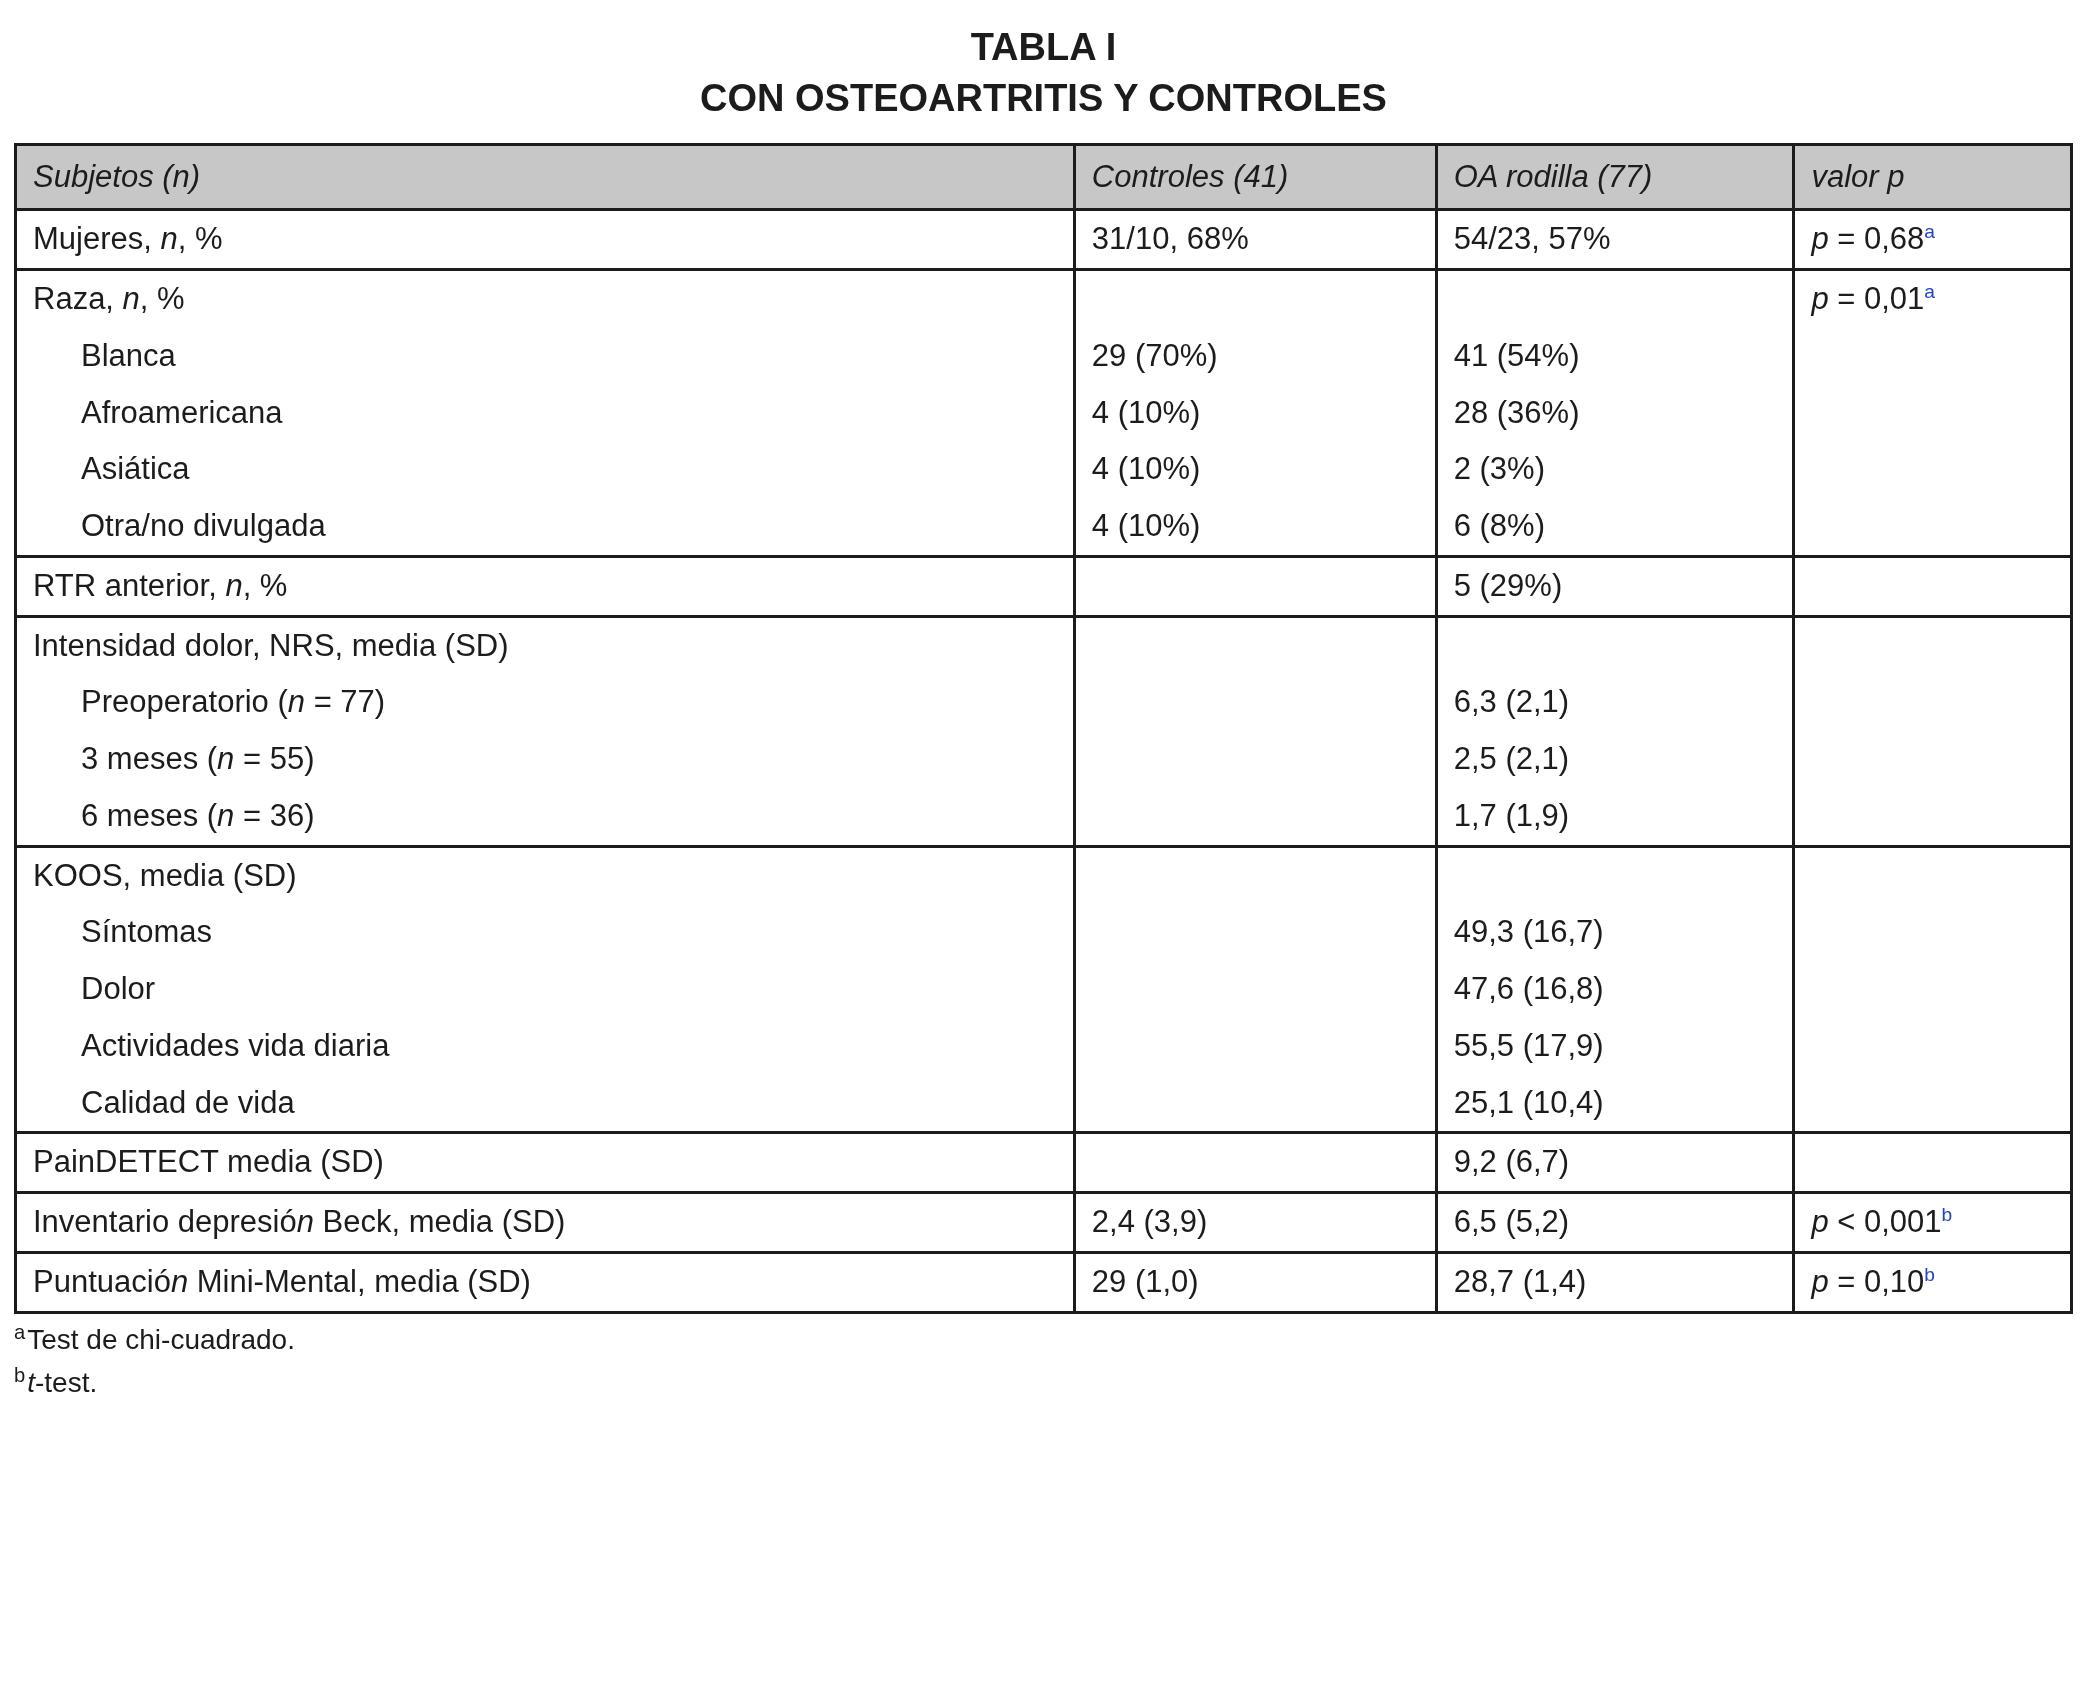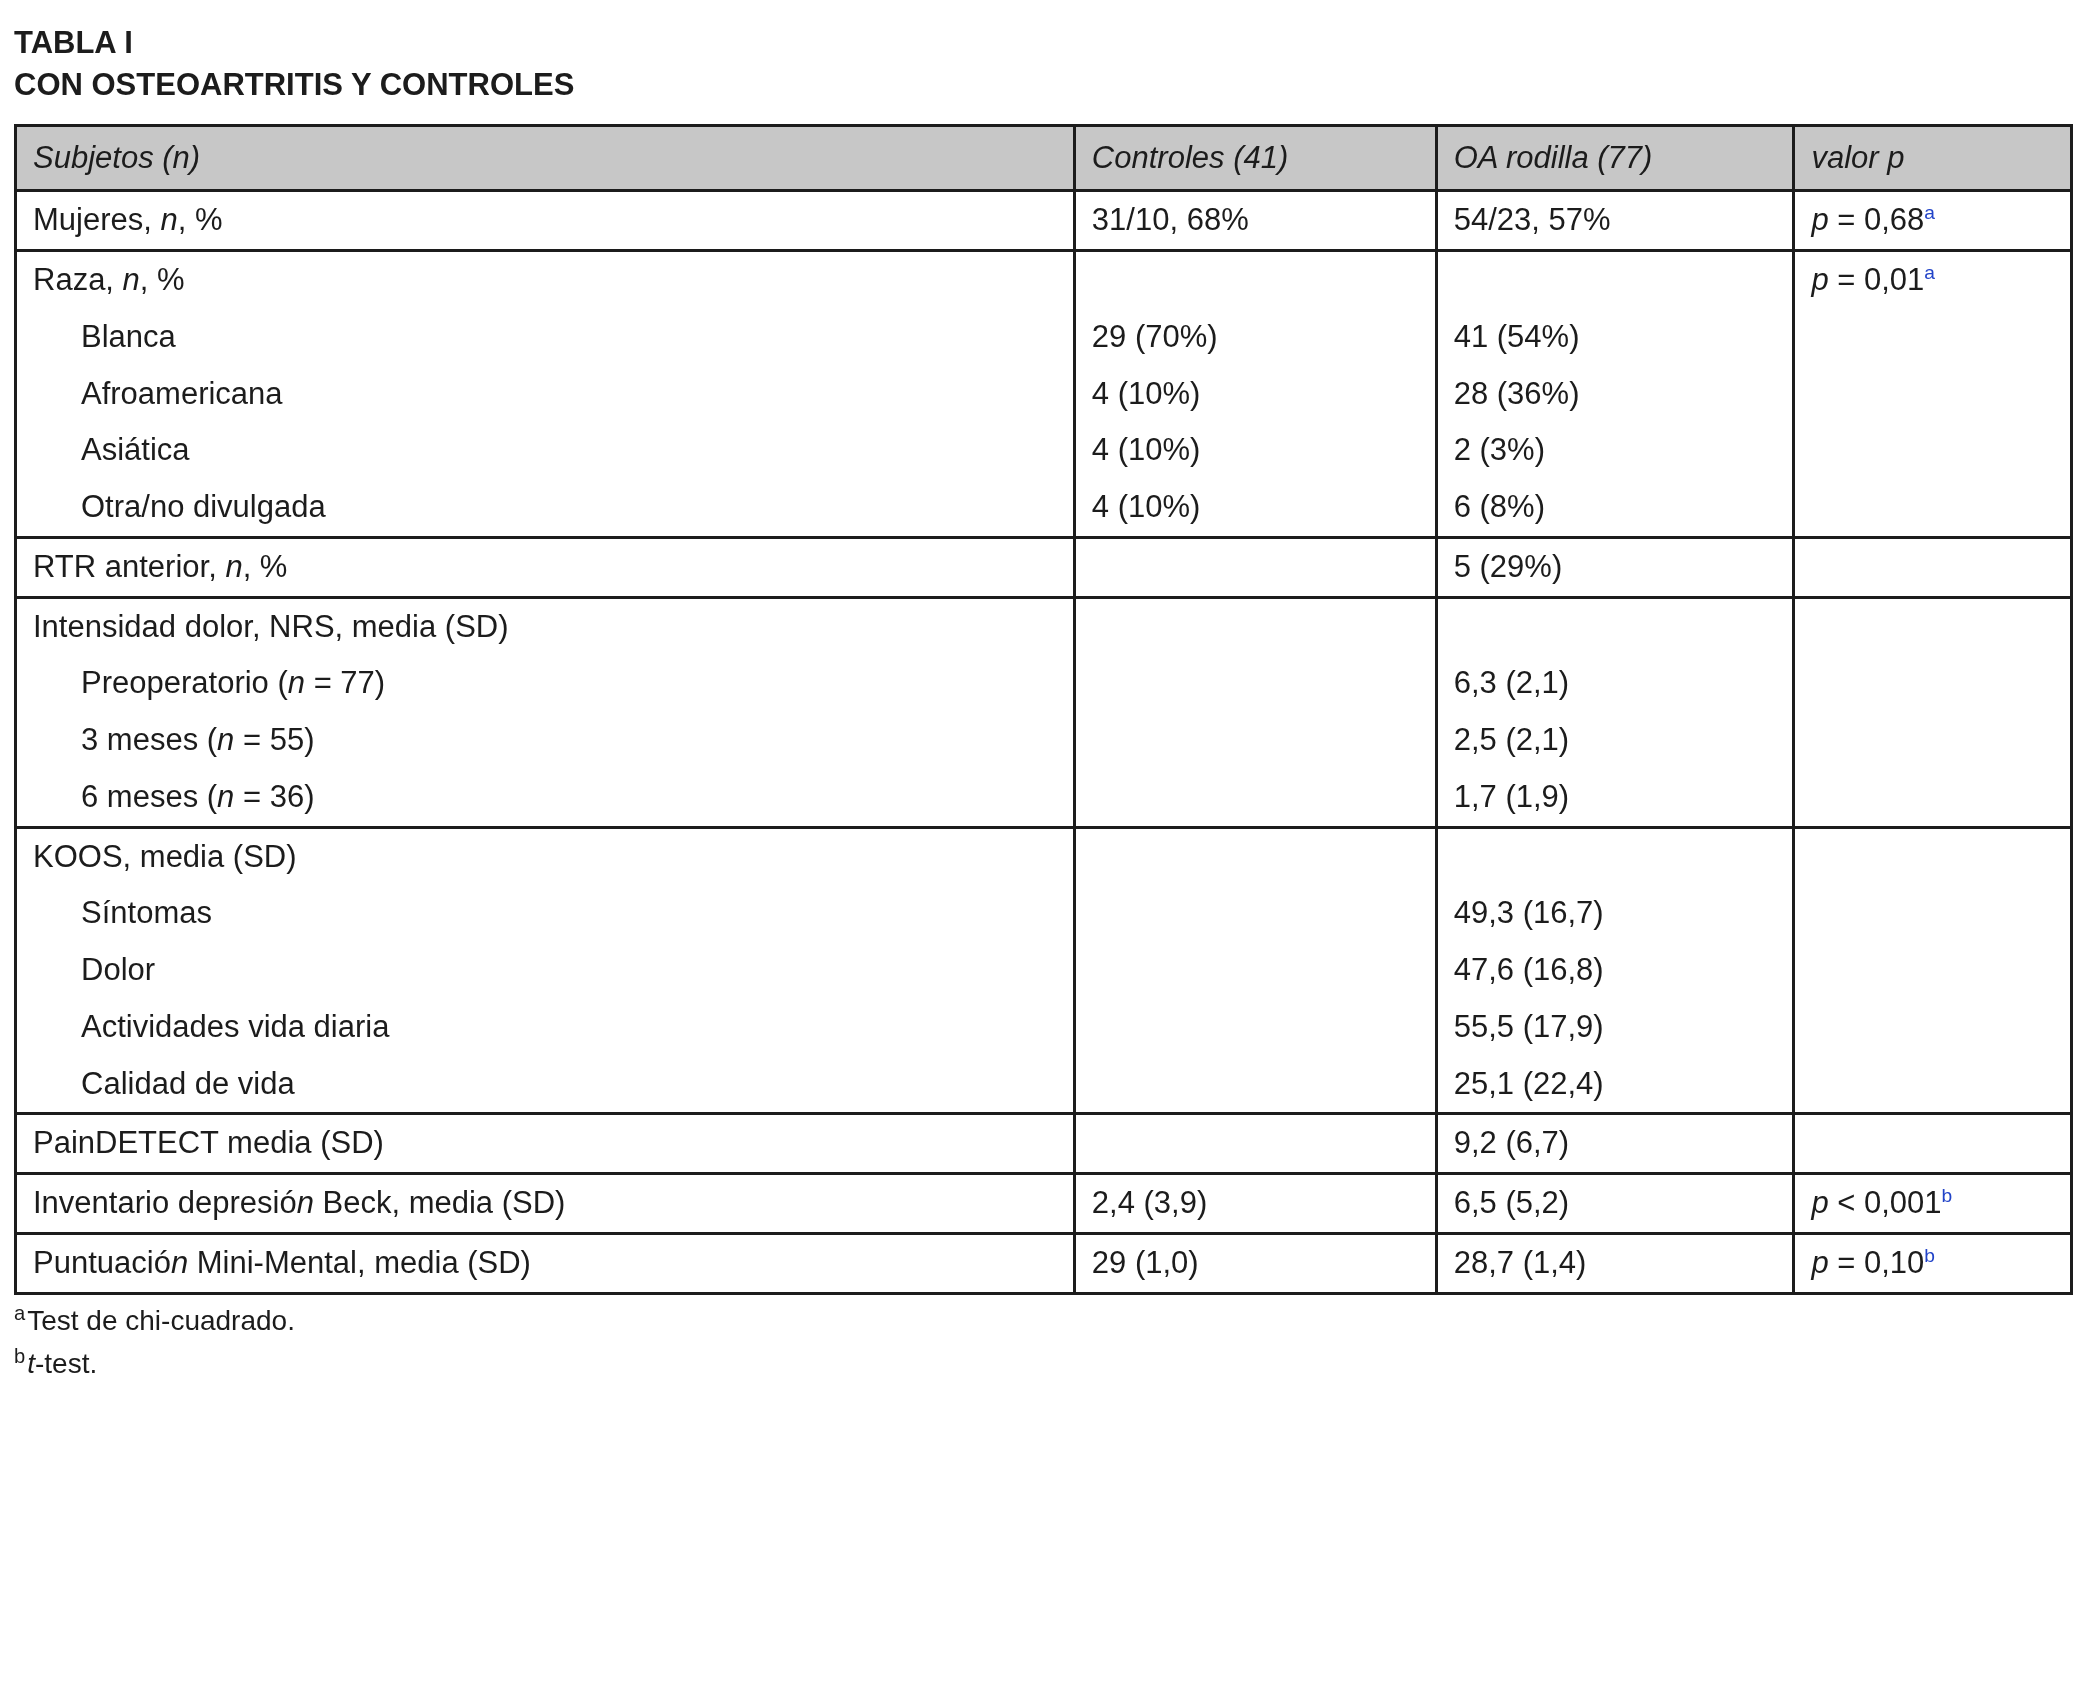--- a/index.html
+++ b/index.html
@@ -9,23 +9,23 @@
     background: #ffffff;
     font-family: "Liberation Sans", sans-serif;
     color: #1c1c1c;
   }
   .page {
     width: 2087px;
     min-height: 1703px;
     padding: 14px 14px 40px 14px;
   }
   .titles {
-    text-align: left;
+    text-align: center;
     font-weight: bold;
-    font-size: 31px;
+    font-size: 38px;
     line-height: 1.35;
     margin: 8px 0 18px 0;
   }
   .titles .title-line { display: block; }
   table.demo-table {
     width: 100%;
     border-collapse: collapse;
     font-size: 31px;
     border: 3px solid #1c1c1c;
   }
@@ -180,21 +180,21 @@
         </tr>
         <tr>
           <td class="indent">Actividades vida diaria</td>
           <td></td>
           <td>55,5 (17,9)</td>
           <td></td>
         </tr>
         <tr>
           <td class="indent">Calidad de vida</td>
           <td></td>
-          <td>25,1 (22,4)</td>
+          <td>25,1 (10,4)</td>
           <td></td>
         </tr>
         <tr class="block-start">
           <td>PainDETECT media (SD)</td>
           <td></td>
           <td>9,2 (6,7)</td>
           <td></td>
         </tr>
         <tr class="block-start">
           <td>Inventario depresió<i>n</i> Beck, media (SD)</td>

